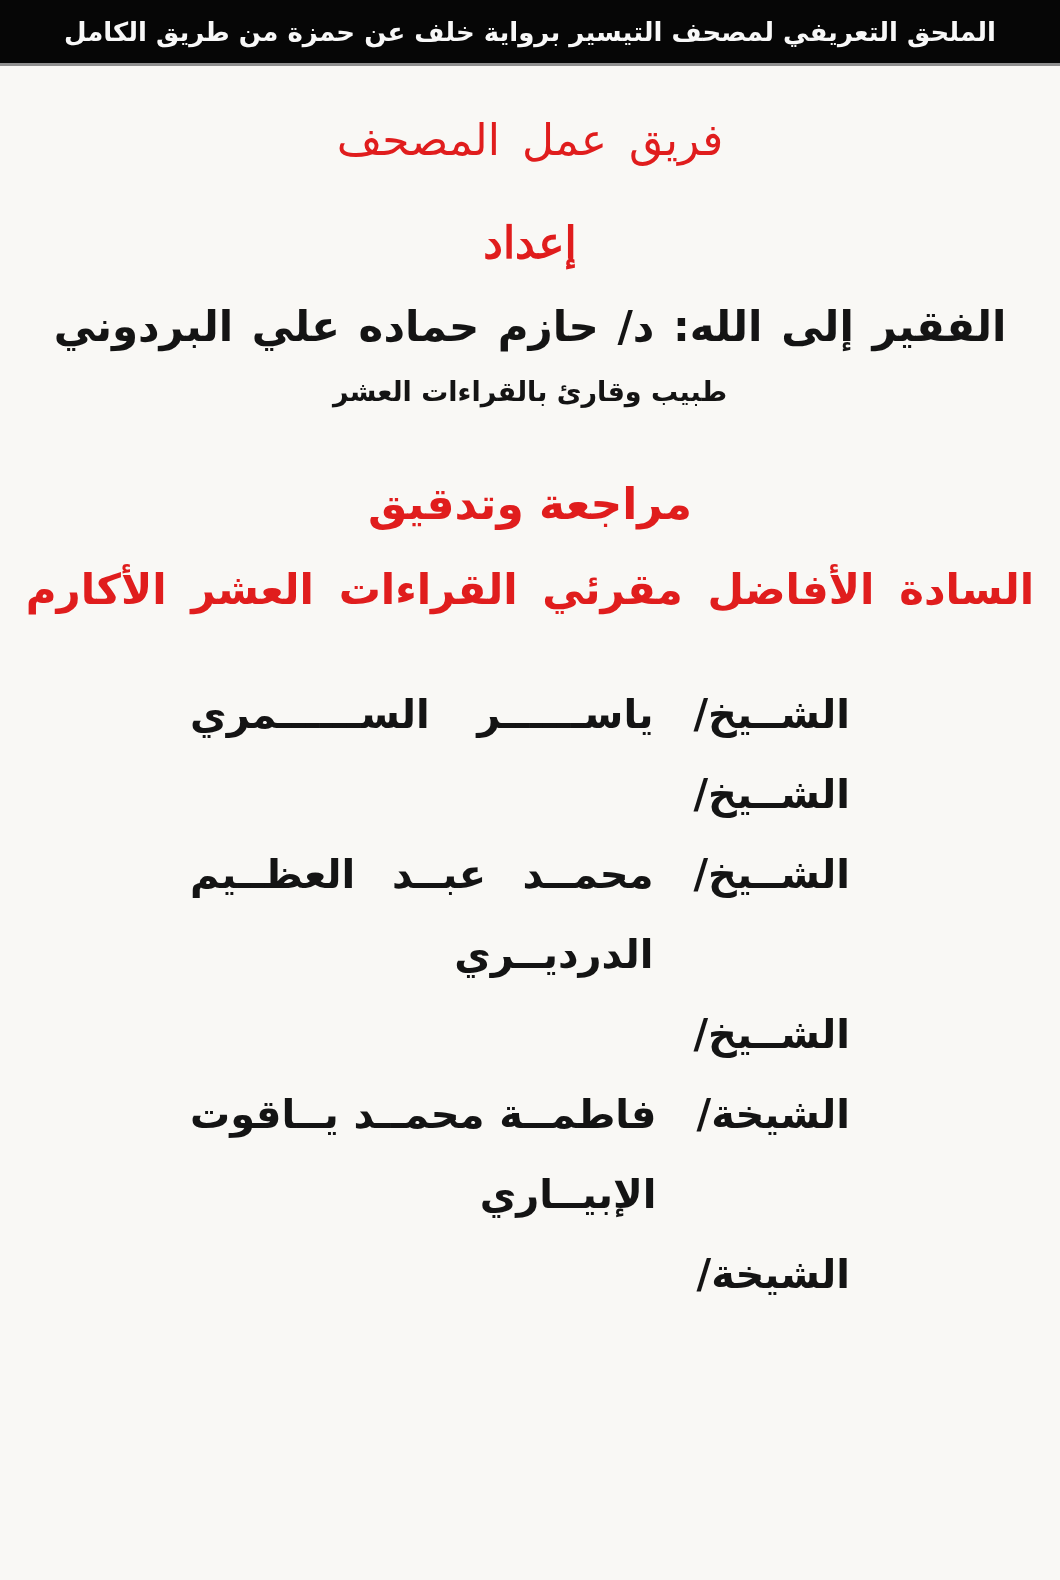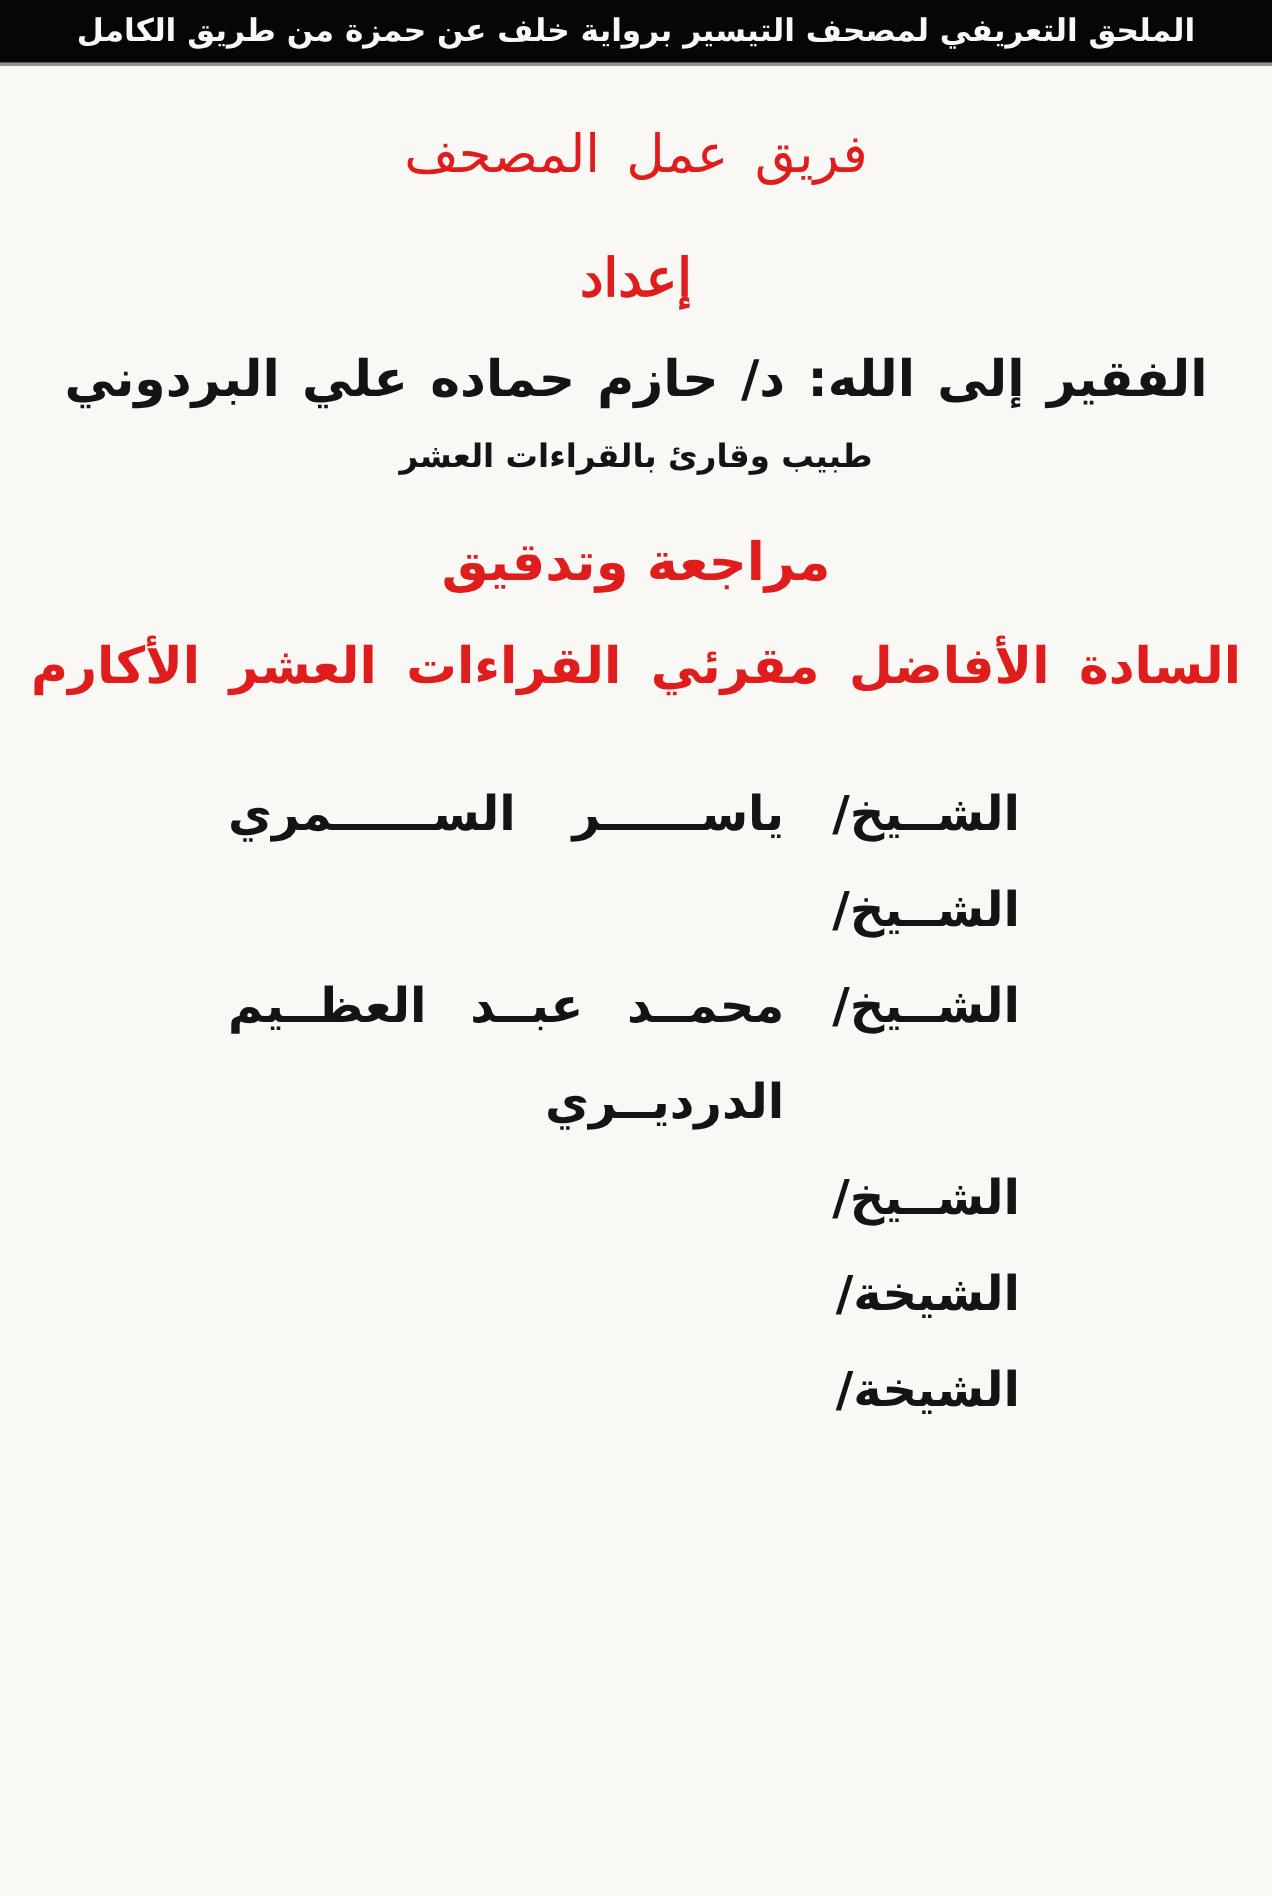--- a/index.html
+++ b/index.html
@@ -12,21 +12,21 @@
   *{box-sizing:border-box;}
   html,body{margin:0;padding:0;}
   body{
     width:1060px;height:1580px;overflow:hidden;
     background:var(--bg);
     color:var(--ink);
     font-family:"DejaVu Sans", sans-serif;
     direction:rtl;
   }
   .header-bar{
-    height:55px;width:100%;
+    height:66px;width:100%;
     background:var(--bar);
     border-bottom:3px solid #8f8f8f;
     display:flex;align-items:center;justify-content:center;
   }
   .header-bar .bar-title{
     color:var(--bar-text);
     font-size:26px;font-weight:bold;
     letter-spacing:0;
     white-space:nowrap;
   }
@@ -53,21 +53,21 @@
     line-height:74px;
     word-spacing:4px;
   }
   .author-role{
     margin-top:6px;
     text-align:center;
     font-size:27px;font-weight:bold;
     line-height:44px;
   }
   .review-heading{
-    margin-top:32px;
+    margin-top:56px;
     text-align:center;
     color:var(--red);
     font-size:44px;font-weight:bold;
     line-height:68px;
   }
   .reviewers-heading{
     margin-top:14px;
     text-align:center;
     color:var(--red);
     font-size:42px;font-weight:bold;
@@ -125,17 +125,18 @@
   </div>
   <div class="reviewer-row">
     <span class="row-label">الشــيخ/</span>
     <span class="row-name">محمــد عبــد العظــيم الدرديــري</span>
   </div>
   <div class="reviewer-row">
     <span class="row-label">الشــيخ/</span>
   </div>
   <div class="reviewer-row">
     <span class="row-label">الشيخة/</span>
+    <span class="row-name">فاطمــة محمــد يــاقوت الإبيــاري</span>
   </div>
   <div class="reviewer-row">
     <span class="row-label">الشيخة/</span>
   </div>
 </div>
 
 </body></html>

